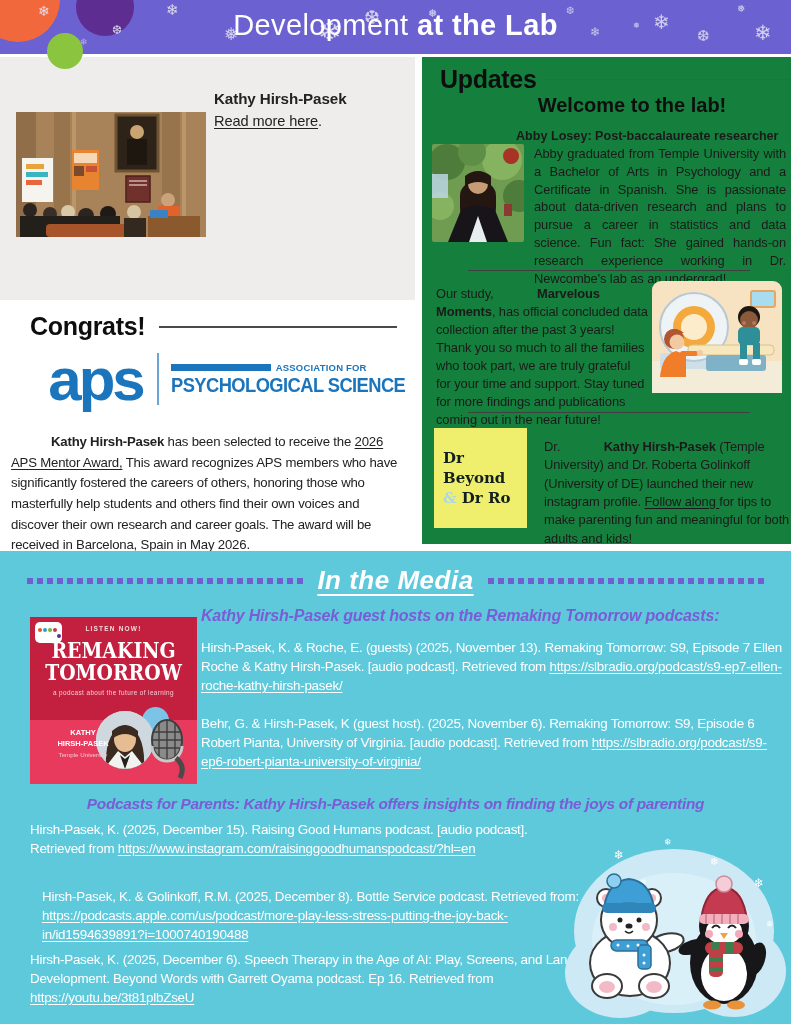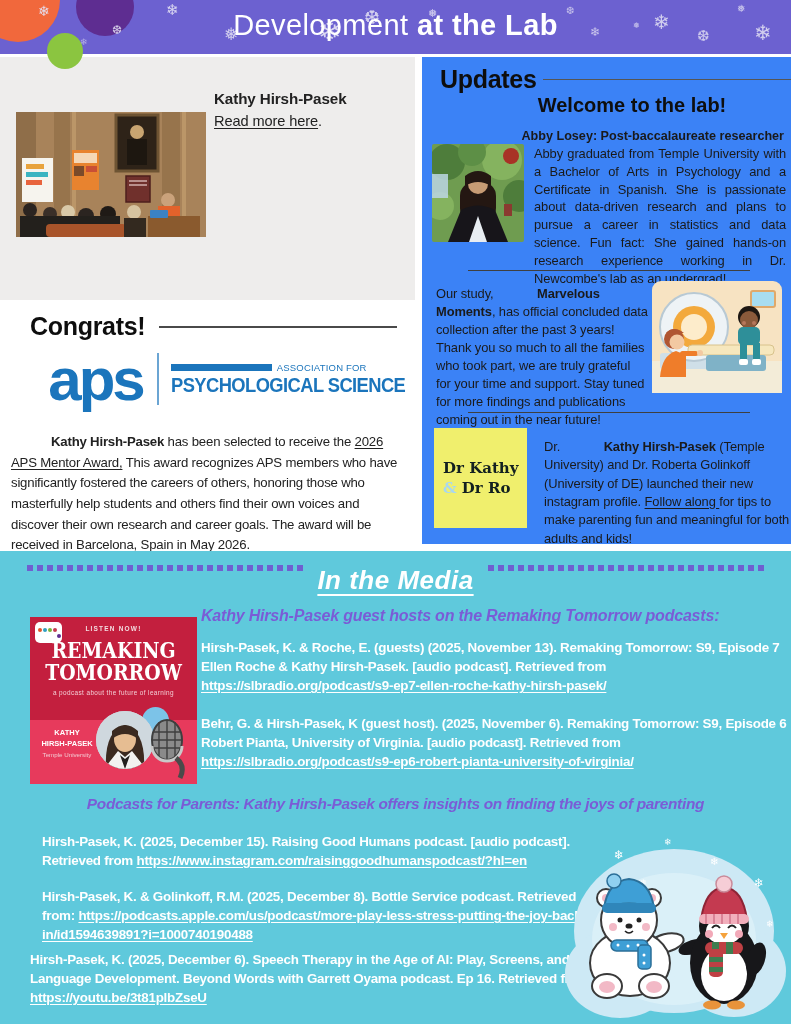--- a/index.html
+++ b/index.html
@@ -28,65 +28,65 @@
   .congrats-section{position:absolute;left:0;top:300px;width:415px;height:245px;background:#fff;}
   .congrats-row{display:flex;align-items:center;padding:12px 18px 0 30px;}
   .congrats-h{font-size:25px;font-weight:bold;color:#0e0e0e;letter-spacing:-.3px;}
   .rule{flex:1;height:2px;background:#4a4a4a;margin-left:14px;}
   .aps{display:flex;align-items:center;justify-content:center;margin-top:12px;}
   .aps-mark{font-size:60px;font-weight:bold;color:#1b75bc;letter-spacing:-3px;line-height:.85;}
   .aps-sep{width:2px;height:52px;background:#1b75bc;opacity:.65;margin:0 12px 0 14px;}
   .aps-right{width:196px;}
   .aps-top{display:flex;align-items:center;}
   .aps-bar{flex:1;height:7px;background:#1b75bc;margin-right:5px;}
-  .aps-assoc{font-size:9.5px;font-weight:normal;color:#1b75bc;letter-spacing:.2px;white-space:nowrap;}
+  .aps-assoc{font-size:9.5px;font-weight:bold;color:#1b75bc;letter-spacing:.2px;white-space:nowrap;}
   .aps-name{font-size:19.5px;font-weight:bold;color:#1b75bc;transform:scaleX(.94);transform-origin:left;white-space:nowrap;letter-spacing:-.6px;margin-top:1px;}
   .award{position:absolute;left:11px;top:119px;width:394px;text-align:left;font-size:13.2px;line-height:1.56;color:#222;letter-spacing:-.2px;}
 
   
-  .updates-panel{position:absolute;left:422px;top:57px;width:369px;height:487px;background:#3b82f6;}
+  .updates-panel{position:absolute;left:422px;top:57px;width:369px;height:487px;background:#15803d;}
   .updates-row{position:absolute;left:18px;top:8px;right:0;display:flex;align-items:center;}
   .updates-h{font-size:25px;font-weight:bold;color:#0e0e0e;letter-spacing:-.3px;}
   .updates-row .rule{height:1.5px;background:#555;margin-left:6px;}
   .welcome{position:absolute;left:60px;top:37px;width:300px;text-align:center;font-size:20px;font-weight:bold;color:#0e0e0e;}
-  .abby-title{position:absolute;left:94px;top:72px;width:268px;text-align:right;font-size:12.6px;font-weight:bold;white-space:nowrap;}
+  .abby-title{position:absolute;left:94px;top:72px;width:268px;text-align:left;font-size:12.6px;font-weight:bold;white-space:nowrap;}
   .abby-photo{position:absolute;left:10px;top:87px;width:92px;height:98px;border-radius:2px;}
   .abby-text{position:absolute;left:112px;top:88px;width:252px;font-size:12.9px;line-height:1.38;text-align:justify;letter-spacing:-.1px;}
   .divider{position:absolute;left:46px;width:282px;border-top:1.6px solid #3f3f3f;}
   .d1{top:213px;} .d2{top:355px;}
   .marv-text{position:absolute;left:14px;top:228px;width:212px;font-size:12.9px;line-height:1.4;letter-spacing:-.1px;}
   .mri{position:absolute;left:230px;top:224px;width:130px;height:112px;}
   .ig-badge{position:absolute;left:12px;top:371px;width:93px;height:100px;background:#f0ef6d;box-sizing:border-box;display:flex;flex-direction:column;justify-content:center;padding-left:9px;font-family:"DejaVu Serif",serif;font-weight:bold;font-size:15px;color:#132020;line-height:1.35;}
   .amp{color:#a9d7ef;}
   .ig-text{position:absolute;left:114px;top:373px;width:250px;font-size:12.9px;line-height:1.42;letter-spacing:-.1px;}
 
   
   .media{position:absolute;left:0;top:551px;width:791px;height:473px;background:#5fc9dc;color:#fff;}
-  .media-head{position:absolute;left:0;top:14px;width:100%;display:flex;align-items:flex-start;justify-content:center;gap:14px;}
+  .media-head{position:absolute;left:0;top:14px;width:100%;display:flex;align-items:center;justify-content:center;gap:14px;}
   .dots{width:276px;height:6px;background-image:repeating-linear-gradient(90deg,#6f5fd0 0 6px,transparent 6px 10px);}
   .media-title{font-size:26px;font-weight:bold;font-style:italic;text-decoration:underline;text-underline-offset:5px;letter-spacing:.5px;}
   .h-purple{position:absolute;color:#7a5cd6;font-weight:bold;font-style:italic;}
   .h-remaking{left:201px;top:56px;width:588px;font-size:16px;letter-spacing:-.2px;}
   .h-parents{left:0;top:244px;width:791px;text-align:center;font-size:15.4px;white-space:nowrap;letter-spacing:-.3px;}
-  .cite{position:absolute;font-size:13.4px;font-weight:bold;line-height:1.42;letter-spacing:-.25px;}
+  .cite{position:absolute;font-size:13.4px;font-weight:normal;line-height:1.42;letter-spacing:-.25px;}
   .c1{left:201px;top:87px;width:588px;}
   .c2{left:201px;top:163px;width:588px;}
   .c3{left:30px;top:269px;width:556px;}
   .c4{left:30px;top:324px;width:560px;}
   .c5{left:30px;top:399px;width:576px;}
 
   
   .cover{position:absolute;left:30px;top:66px;width:167px;height:167px;background:#c31f3e;overflow:hidden;}
   .cover-bottom{position:absolute;left:0;bottom:0;width:100%;height:64px;background:#e73a5c;}
   .cover-listen{position:absolute;left:0;top:8px;width:100%;text-align:center;font-size:6.5px;font-weight:bold;letter-spacing:1.2px;color:#f3dce0;}
   .cover-title{position:absolute;left:0;top:22px;width:100%;text-align:center;font-family:"DejaVu Serif",serif;font-weight:bold;font-size:23px;line-height:.95;color:#fff;transform:scaleX(.82);}
   .cover-sub{position:absolute;left:0;top:72px;width:100%;text-align:center;font-size:6.4px;color:#f3cdd4;letter-spacing:.4px;}
   .slb-badge{position:absolute;left:5px;top:5px;width:27px;height:21px;background:#fff;border-radius:5px;}
   .slb-badge i{position:absolute;top:6px;width:4px;height:4px;border-radius:50%;}
-  .cover-host{position:absolute;left:4px;top:110px;width:66px;text-align:center;color:#fff;font-weight:bold;font-size:7.5px;line-height:1.5;}
+  .cover-host{position:absolute;left:20px;top:110px;width:66px;text-align:center;color:#fff;font-weight:bold;font-size:7.5px;line-height:1.5;}
   .cover-aff{font-weight:normal;font-size:6.2px;color:#f3c9d2;}
   .blue-dot{position:absolute;left:112px;top:90px;width:27px;height:27px;border-radius:50%;background:#7cc3e8;}
   .photo-circle{position:absolute;left:66px;top:94px;width:58px;height:58px;border-radius:50%;overflow:hidden;background:#cfd8de;}
   .mic{position:absolute;left:116px;top:101px;width:46px;height:62px;}
 
   .bearpen{position:absolute;left:562px;top:272px;width:229px;height:201px;}
 </style>
 </head>
 <body>
 
@@ -229,21 +229,21 @@
       <rect x="86" y="46" width="22" height="18" rx="5" fill="#2e8f99"></rect>
       <rect x="88" y="62" width="7" height="16" fill="#2e8f99"></rect>
       <rect x="101" y="62" width="7" height="16" fill="#2e8f99"></rect>
       <rect x="87" y="78" width="9" height="6" rx="2" fill="#fff"></rect>
       <rect x="100" y="78" width="9" height="6" rx="2" fill="#fff"></rect>
     </svg>
 
     <div class="divider d2"></div>
 
     <div class="ig-badge">
-      <div>Dr Kathy</div>
+      <div>Dr Beyond</div>
       <div><span class="amp">&amp;</span> <span>Dr Ro</span></div>
     </div>
     <p class="ig-text" style="margin:8px;"><span>Dr. </span><span class="b">Kathy Hirsh-Pasek</span><span> (Temple University) and Dr. Roberta Golinkoff (University of DE) launched their new instagram profile. </span><span class="u">Follow along </span><span>for tips to make parenting fun and meaningful for both adults and kids!</span></p>
   </aside>
 
   <section class="media">
     <div class="media-head">
       <span class="dots"></span>
       <span class="media-title">In the Media</span>
       <span class="dots"></span>
@@ -289,21 +289,21 @@
     </div>
 
     <div class="h-purple h-remaking">Kathy Hirsh-Pasek guest hosts on the Remaking Tomorrow podcasts:</div>
 
     <p class="cite c1" style="margin:0;"><span>Hirsh-Pasek, K. &amp; Roche, E. (guests) (2025, November 13). Remaking Tomorrow: S9, Episode 7 Ellen Roche &amp; Kathy Hirsh-Pasek. [audio podcast]. Retrieved from </span><span class="u">https://slbradio.org/podcast/s9-ep7-ellen-roche-kathy-hirsh-pasek/</span></p>
 
     <p class="cite c2" style="margin:0;"><span>Behr, G. &amp; Hirsh-Pasek, K (guest host). (2025, November 6). Remaking Tomorrow: S9, Episode 6 Robert Pianta, University of Virginia. [audio podcast]. Retrieved from </span><span class="u">https://slbradio.org/podcast/s9-ep6-robert-pianta-university-of-virginia/</span></p>
 
     <div class="h-purple h-parents">Podcasts for Parents: Kathy Hirsh-Pasek offers insights on finding the joys of parenting</div>
 
-    <p class="cite c3" style="margin:12px;"><span>Hirsh-Pasek, K. (2025, December 15). Raising Good Humans podcast. [audio podcast]. Retrieved from </span><span class="u">https://www.instagram.com/raisinggoodhumanspodcast/?hl=en</span></p>
+    <p class="cite c3" style="margin:0;"><span>Hirsh-Pasek, K. (2025, December 15). Raising Good Humans podcast. [audio podcast]. Retrieved from </span><span class="u">https://www.instagram.com/raisinggoodhumanspodcast/?hl=en</span></p>
 
     <p class="cite c4" style="margin:12px;"><span>Hirsh-Pasek, K. &amp; Golinkoff, R.M. (2025, December 8). Bottle Service podcast. Retrieved from: </span><span class="u">https://podcasts.apple.com/us/podcast/more-play-less-stress-putting-the-joy-back-in/id1594639891?i=1000740190488</span></p>
 
     <p class="cite c5" style="margin:0;"><span>Hirsh-Pasek, K. (2025, December 6). Speech Therapy in the Age of AI: Play, Screens, and Language Development. Beyond Words with Garrett Oyama podcast. Ep 16. Retrieved from </span><span class="u">https://youtu.be/3t81plbZseU</span></p>
 
     <svg class="bearpen" viewBox="0 0 229 201">
       <ellipse cx="112" cy="108" rx="100" ry="82" fill="#cde9f5"></ellipse>
       <ellipse cx="58" cy="150" rx="55" ry="45" fill="#cde9f5"></ellipse>
       <ellipse cx="172" cy="148" rx="52" ry="46" fill="#cde9f5"></ellipse>
       <ellipse cx="112" cy="116" rx="82" ry="66" fill="#e0f2fa" opacity=".7"></ellipse>

